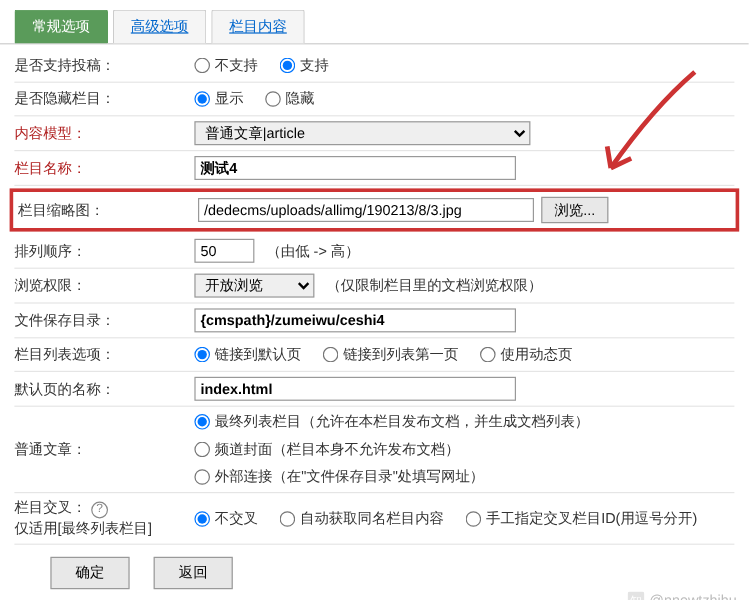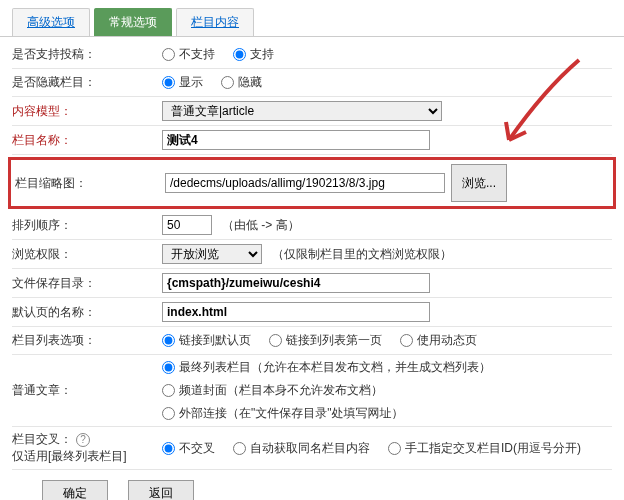--- a/index.html
+++ b/index.html
@@ -16,36 +16,36 @@
     .controls { flex: 1; display: flex; align-items: center; gap: 6px; flex-wrap: wrap; }
     .radio-group { display: flex; gap: 18px; }
     .radio-item { display: flex; align-items: center; gap: 4px; }
     input[type="radio"] { margin: 0; }
     input[type="text"] { border: 1px solid #999; padding: 2px 4px; font-family: inherit; font-size: 12px; height: 20px; }
     input.narrow { width: 50px; }
     input.wide { width: 268px; font-weight: bold; }
     input.xwide { width: 280px; }
     select { border: 1px solid #999; padding: 1px 4px; font-size: 12px; height: 20px; width: 280px; }
     select.narrow { width: 100px; }
-    .btn { border: 1px solid #999; background: #e8e8e8; padding: 2px 10px; font-size: 12px; cursor: pointer; height: 38px; }
+    .btn { border: 1px solid #999; background: #e8e8e8; padding: 2px 10px; font-size: 12px; cursor: pointer; height: 22px; }
     .hint { color: #333; margin-left: 4px; }
     .help-icon { display: inline-block; width: 14px; height: 14px; border: 1px solid #888; border-radius: 50%; font-size: 10px; line-height: 12px; text-align: center; color: #888; margin-left: 4px; }
     .stacked { display: flex; flex-direction: row; gap: 6px; }
     .footer { display: flex; gap: 20px; padding: 10px 30px; }
     .footer .btn { padding: 4px 20px; height: auto; }
     .arrow { position: absolute; top: 50px; right: 30px; pointer-events: none; }
     .watermark { position: absolute; bottom: 6px; right: 10px; color: #bbb; font-size: 12px; display: flex; align-items: center; gap: 4px; }
     .watermark svg { opacity: 0.4; }
   </style>
 </head>
 <body>
 
 <div class="tabs">
+  <div class="tab active">常规选项</div>
   <div class="tab"><a>高级选项</a></div>
-  <div class="tab active">常规选项</div>
   <div class="tab"><a>栏目内容</a></div>
 </div>
 
 <div class="form">
 
   <div class="row">
     <div class="label">是否支持投稿：</div>
     <div class="controls radio-group">
       <label class="radio-item">
           <input type="radio" name="submit" style="">
@@ -111,41 +111,41 @@
   </div>
 
   <div class="row">
     <div class="label">文件保存目录：</div>
     <div class="controls">
       <input type="text" class="wide" value="{cmspath}/zumeiwu/ceshi4" style="">
     </div>
   </div>
 
   <div class="row">
-    <div class="label">默认页的名称：</div>
-    <div class="controls">
-      <input type="text" class="wide" value="index.html" style="">
-    </div>
-  </div>
-
-  <div class="row">
     <div class="label">栏目列表选项：</div>
     <div class="controls radio-group">
       <label class="radio-item">
           <input type="radio" name="listopt" checked="" style="">
           <span>链接到默认页</span>
         </label>
       <label class="radio-item">
           <input type="radio" name="listopt" style="">
           <span>链接到列表第一页</span>
         </label>
       <label class="radio-item">
           <input type="radio" name="listopt" style="">
           <span>使用动态页</span>
         </label>
+    </div>
+  </div>
+
+  <div class="row">
+    <div class="label">默认页的名称：</div>
+    <div class="controls">
+      <input type="text" class="wide" value="index.html" style="">
     </div>
   </div>
 
   <div class="row">
     <div class="label">普通文章：</div>
     <div class="controls stacked">
       <label class="radio-item">
           <input type="radio" name="attr" checked="" style="">
           <span>最终列表栏目（允许在本栏目发布文档，并生成文档列表）</span>
         </label>

